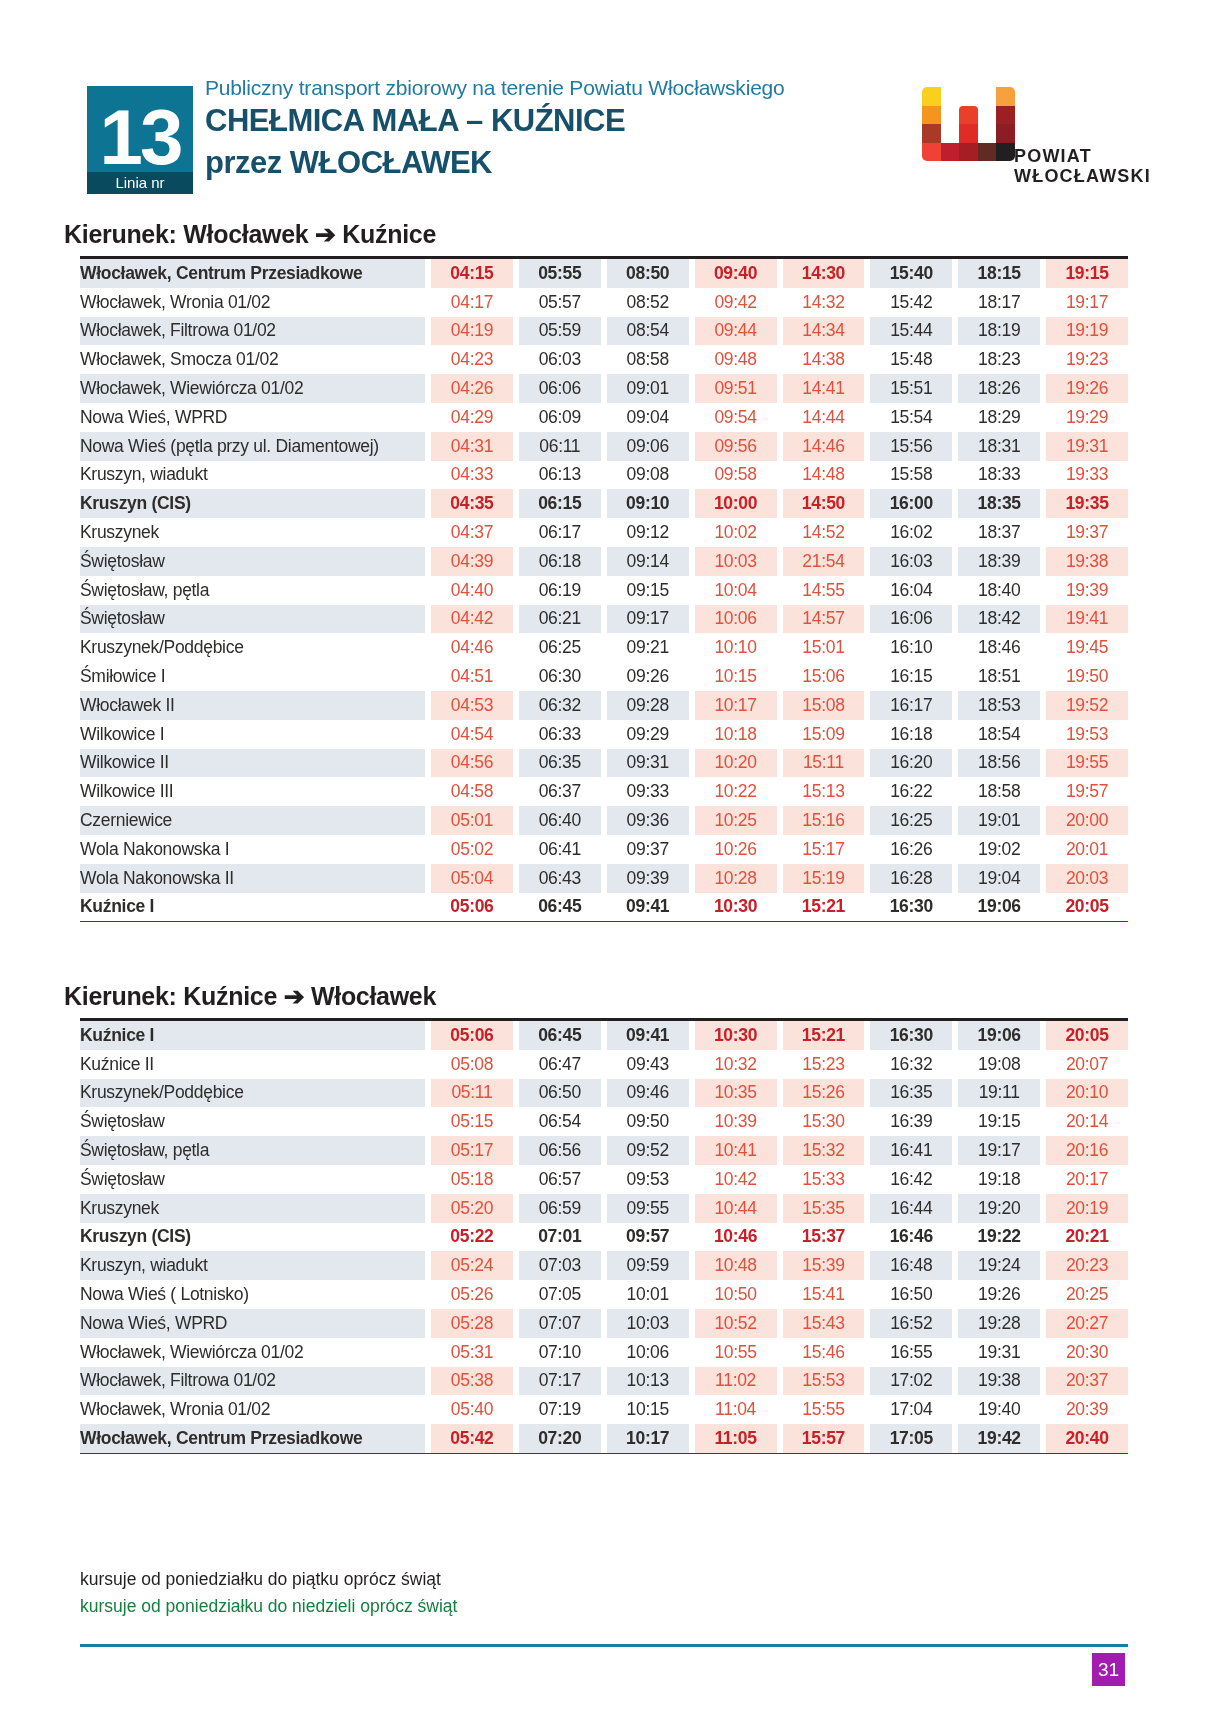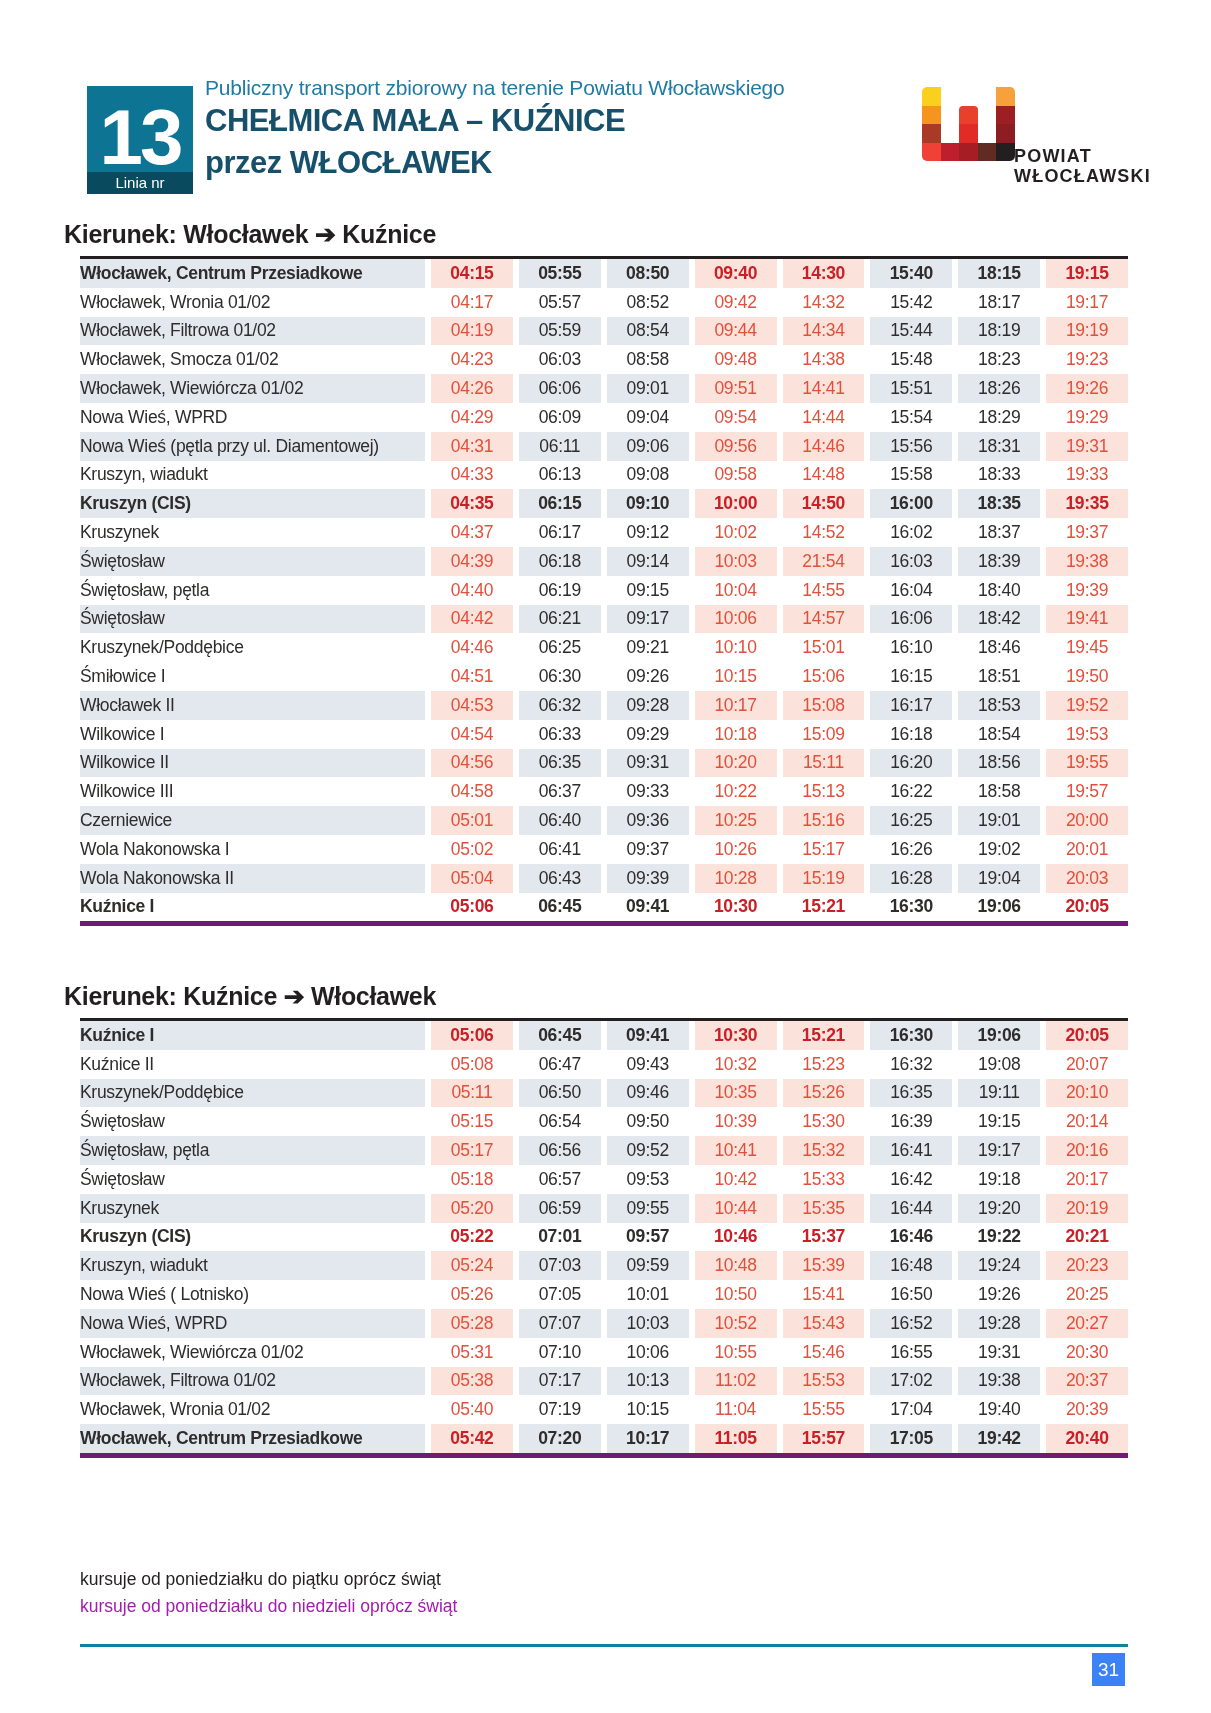--- a/index.html
+++ b/index.html
@@ -23,38 +23,38 @@
   .logo-caption{position:absolute;left:1014px;top:146px;font-size:18px;font-weight:bold;
     letter-spacing:1.2px;line-height:20px;color:#231f20;}
   
   .section-heading{position:absolute;left:64px;font-size:25px;font-weight:bold;color:#231f20;
     letter-spacing:-0.3px;}
   .heading-1{top:220px;}
   .heading-2{top:982px;}
   
   table.timetable{position:absolute;left:80px;width:1048px;table-layout:fixed;
     border-collapse:separate;border-spacing:0;
-    border-top:3px solid #231f20;border-bottom:5px solid #701a75;}
+    border-top:3px solid #231f20;border-bottom:1px solid #701a75;}
   .table-1{top:256px;}
   .table-2{top:1018px;}
   table.timetable col.stop-col{width:345px;}
   table.timetable td{height:28.8px;padding:0;font-size:17.5px;vertical-align:middle;
     letter-spacing:-0.3px;color:#2e2d2c;box-sizing:border-box;}
   td.stop{padding-left:9px;text-align:left;}
   td.time{border-left:6px solid #ffffff;text-align:center;font-size:17px;}
   tr.striped td{background:#e2e8ee;}
   td.time.red{color:#e2503c;}
   tr.striped td.time.red{background:#fbe2da;}
   tr.bold-row td{font-weight:bold;}
   tr.bold-row td.time.red{color:#c92027;}
   
   .footnotes{position:absolute;left:80px;top:1566px;font-size:17.5px;line-height:27px;}
-  .footnote-daily{color:#a21caf;}
+  .footnote-daily{color:#15803d;}
   .bottom-rule{position:absolute;left:80px;top:1644px;width:1048px;height:3px;background:#12809e;}
-  .page-badge{position:absolute;left:1092px;top:1653px;width:33px;height:33px;background:#3b82f6;
+  .page-badge{position:absolute;left:1092px;top:1653px;width:33px;height:33px;background:#a21caf;
     color:#ffffff;font-size:19px;line-height:33px;text-align:center;}
 </style>
 </head>
 <body>
 
 <div class="line-badge">
   <span class="line-number">13</span>
   <span class="line-label">Linia nr</span>
 </div>
 <div class="tagline">Publiczny transport zbiorowy na terenie Powiatu Włocławskiego</div>

